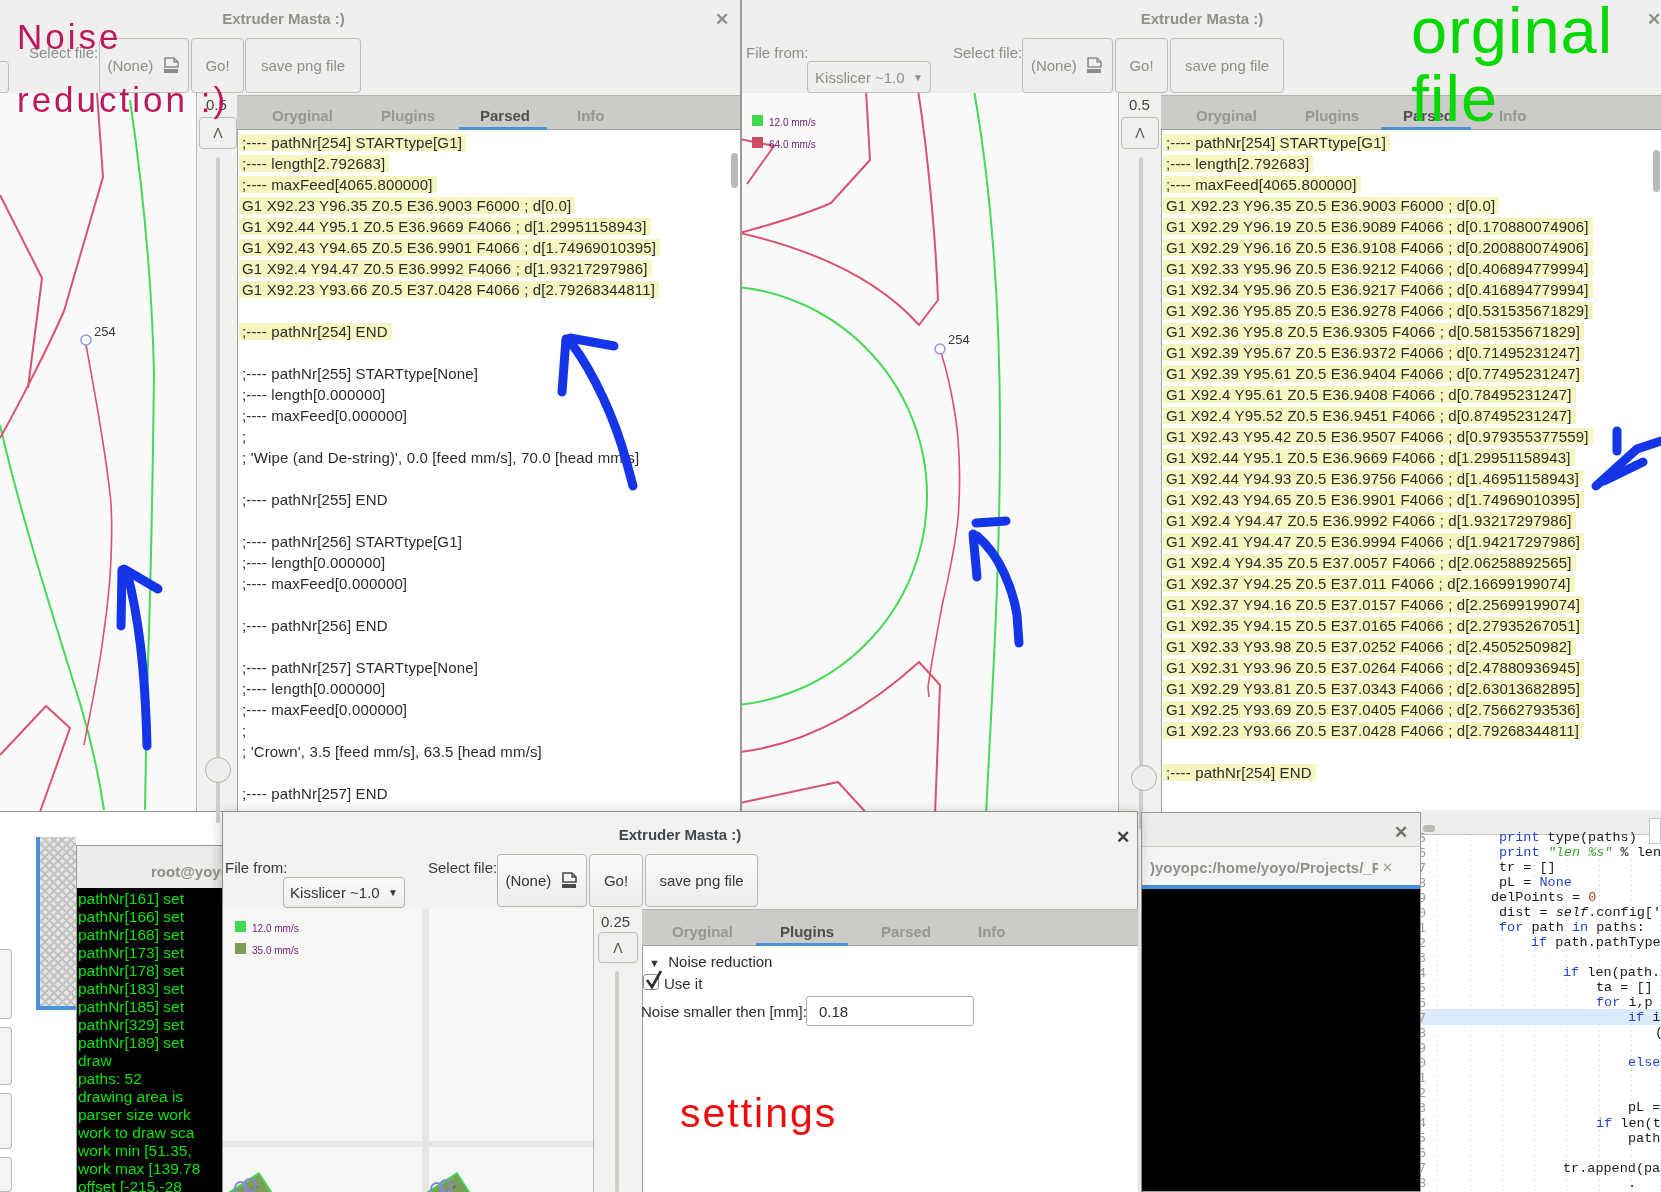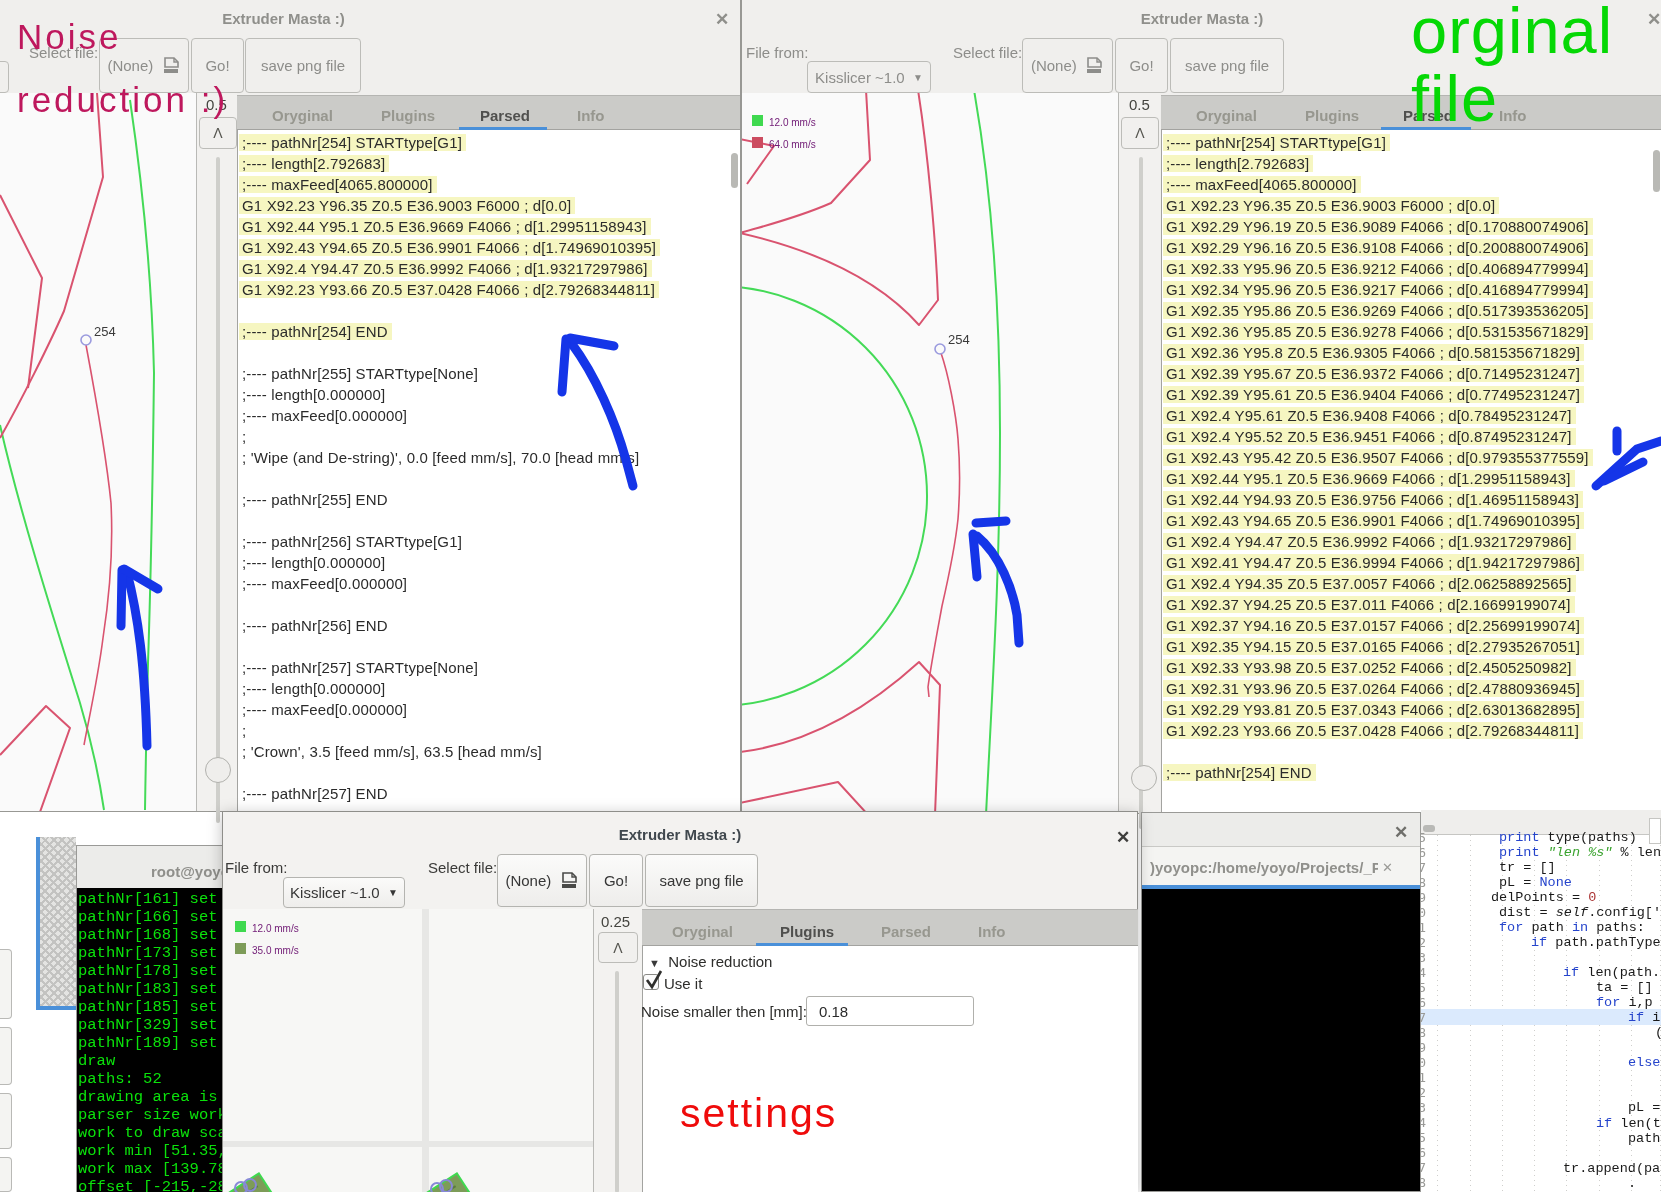--- a/index.html
+++ b/index.html
@@ -23,21 +23,21 @@
 .sld{position:absolute;background:#f2f1ef;border-left:1px solid #b9b9b6}
 .sval{position:absolute;font-size:15px;color:#44443f}
 .sbtn{position:absolute;border:1px solid #bcbcb8;border-radius:4px;background:#f1f0ee;color:#55554f;font-size:14px;display:flex;align-items:center;justify-content:center}
 .strack{position:absolute;width:4px;background:#cfcfcb;border-radius:2px}
 .sknob{position:absolute;width:26px;height:26px;border-radius:50%;background:#efeeec;border:1px solid #b1b1ad}
 .scroll{position:absolute;width:7px;border-radius:4px;background:#b9b9b5}
 .canvas{position:absolute;background:#fafafa}
 .leg{position:absolute;font-size:10px;color:#701a75;white-space:nowrap}
 .leg i{display:inline-block;width:11px;height:11px;margin-right:6px}
 .term{position:absolute;background:#000;overflow:hidden}
-.tl{font-family:Liberation Mono, monospace;font-size:15.5px;line-height:18px;color:#0be20b;white-space:pre}
+.tl{font-family:Liberation Sans, sans-serif;font-size:15.5px;line-height:18px;color:#0be20b;white-space:pre}
 .cl{position:absolute;font-family:"Liberation Mono",monospace;font-size:13.5px;white-space:pre;color:#1a1a1a}
 .cl i{font-style:normal}
 .cl .k{color:#2544cc}
 .cl .s{color:#3aa32f;font-style:italic}
 .cl .n0{color:#aa3333}
 .cl .it{font-style:italic}
 .ig{position:absolute;top:0;bottom:0;width:1px;background-image:linear-gradient(#cfcfcc 30%,transparent 30%);background-size:1px 5px}
 .ann{position:absolute;color:#be185d;line-height:63px;font-size:35px;letter-spacing:3px;white-space:pre}
 </style></head><body>
 
@@ -180,40 +180,40 @@
 <div class="pane" style="left:1161px;top:130px;width:500px;height:683px">
   <div class="glist" style="left:1px;top:2px">
 <div class="gl"><span class="y">;---- pathNr[254] STARTtype[G1]</span></div>
       <div class="gl"><span class="y">;---- length[2.792683]</span></div>
       <div class="gl"><span class="y">;---- maxFeed[4065.800000]</span></div>
       <div class="gl"><span class="y">G1 X92.23 Y96.35 Z0.5 E36.9003 F6000 ; d[0.0]</span></div>
       <div class="gl"><span class="y">G1 X92.29 Y96.19 Z0.5 E36.9089 F4066 ; d[0.170880074906]</span></div>
       <div class="gl"><span class="y">G1 X92.29 Y96.16 Z0.5 E36.9108 F4066 ; d[0.200880074906]</span></div>
       <div class="gl"><span class="y">G1 X92.33 Y95.96 Z0.5 E36.9212 F4066 ; d[0.406894779994]</span></div>
       <div class="gl"><span class="y">G1 X92.34 Y95.96 Z0.5 E36.9217 F4066 ; d[0.416894779994]</span></div>
-      <div class="gl"><span class="y">G1 X92.35 Y95.86 Z0.5 E36.9269 F4066 ; d[0.517393536205]</span></div>
       <div class="gl"><span class="y">G1 X92.36 Y95.85 Z0.5 E36.9278 F4066 ; d[0.531535671829]</span></div>
       <div class="gl"><span class="y">G1 X92.36 Y95.8 Z0.5 E36.9305 F4066 ; d[0.581535671829]</span></div>
       <div class="gl"><span class="y">G1 X92.39 Y95.67 Z0.5 E36.9372 F4066 ; d[0.71495231247]</span></div>
       <div class="gl"><span class="y">G1 X92.39 Y95.61 Z0.5 E36.9404 F4066 ; d[0.77495231247]</span></div>
       <div class="gl"><span class="y">G1 X92.4 Y95.61 Z0.5 E36.9408 F4066 ; d[0.78495231247]</span></div>
       <div class="gl"><span class="y">G1 X92.4 Y95.52 Z0.5 E36.9451 F4066 ; d[0.87495231247]</span></div>
       <div class="gl"><span class="y">G1 X92.43 Y95.42 Z0.5 E36.9507 F4066 ; d[0.979355377559]</span></div>
       <div class="gl"><span class="y">G1 X92.44 Y95.1 Z0.5 E36.9669 F4066 ; d[1.29951158943]</span></div>
       <div class="gl"><span class="y">G1 X92.44 Y94.93 Z0.5 E36.9756 F4066 ; d[1.46951158943]</span></div>
       <div class="gl"><span class="y">G1 X92.43 Y94.65 Z0.5 E36.9901 F4066 ; d[1.74969010395]</span></div>
       <div class="gl"><span class="y">G1 X92.4 Y94.47 Z0.5 E36.9992 F4066 ; d[1.93217297986]</span></div>
       <div class="gl"><span class="y">G1 X92.41 Y94.47 Z0.5 E36.9994 F4066 ; d[1.94217297986]</span></div>
       <div class="gl"><span class="y">G1 X92.4 Y94.35 Z0.5 E37.0057 F4066 ; d[2.06258892565]</span></div>
       <div class="gl"><span class="y">G1 X92.37 Y94.25 Z0.5 E37.011 F4066 ; d[2.16699199074]</span></div>
       <div class="gl"><span class="y">G1 X92.37 Y94.16 Z0.5 E37.0157 F4066 ; d[2.25699199074]</span></div>
       <div class="gl"><span class="y">G1 X92.35 Y94.15 Z0.5 E37.0165 F4066 ; d[2.27935267051]</span></div>
       <div class="gl"><span class="y">G1 X92.33 Y93.98 Z0.5 E37.0252 F4066 ; d[2.4505250982]</span></div>
       <div class="gl"><span class="y">G1 X92.31 Y93.96 Z0.5 E37.0264 F4066 ; d[2.47880936945]</span></div>
       <div class="gl"><span class="y">G1 X92.29 Y93.81 Z0.5 E37.0343 F4066 ; d[2.63013682895]</span></div>
+      <div class="gl"><span class="y">G1 X92.25 Y93.69 Z0.5 E37.0405 F4066 ; d[2.75662793536]</span></div>
       <div class="gl"><span class="y">G1 X92.23 Y93.66 Z0.5 E37.0428 F4066 ; d[2.79268344811]</span></div>
 <div class="gl">&nbsp;</div>
 <div class="gl"><span class="y">;---- pathNr[254] END</span></div>
   </div>
   <div class="scroll" style="left:491px;top:20px;height:42px"></div>
 </div>
 
 <div class="abs" style="left:36px;top:837px;width:40px;height:173px;border-left:4px solid #4a90d9;border-bottom:4px solid #4a90d9;
 background:repeating-linear-gradient(45deg,#c3c3c1 0 2px,transparent 2px 6px),repeating-linear-gradient(-45deg,#c3c3c1 0 2px,transparent 2px 6px);background-color:#e4e4e2"></div>
 

